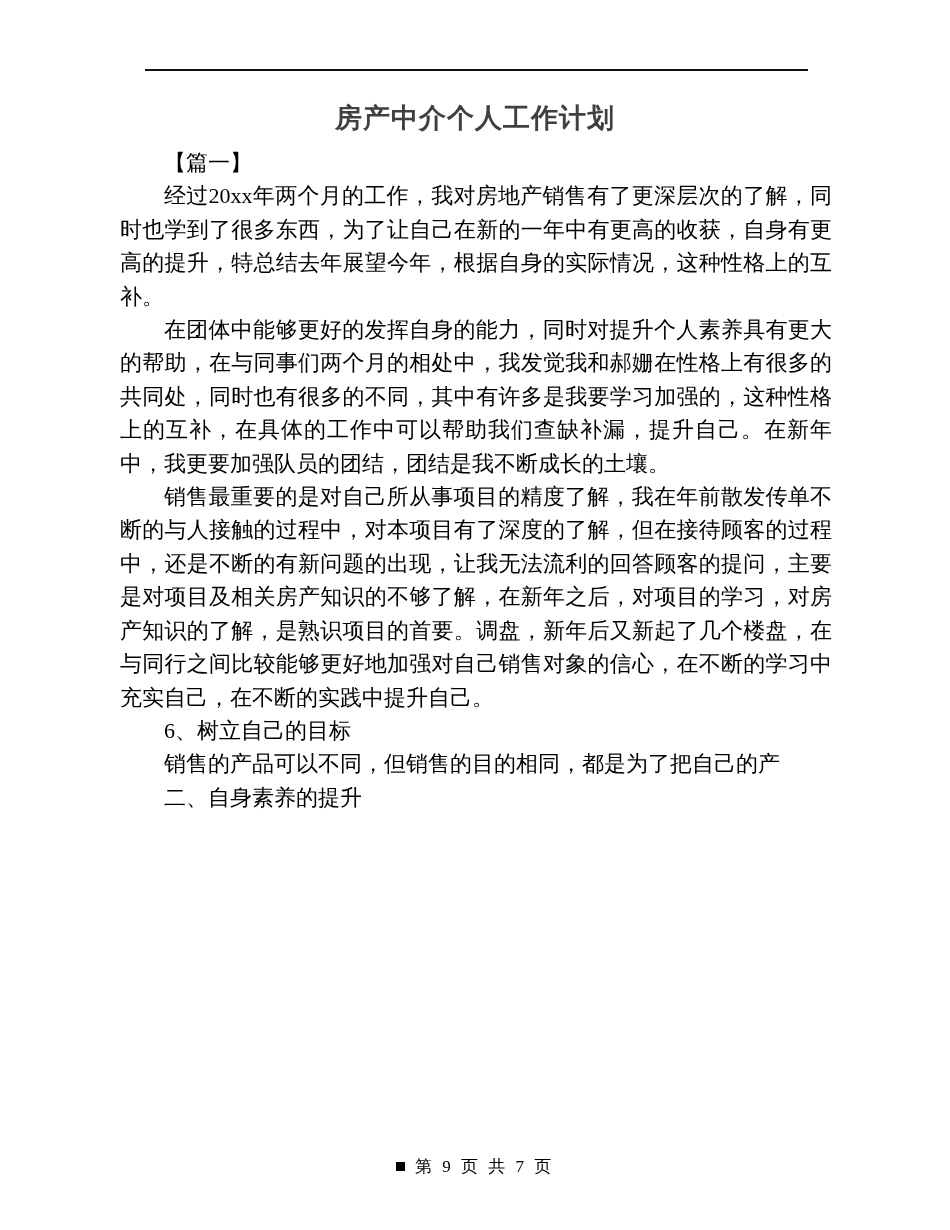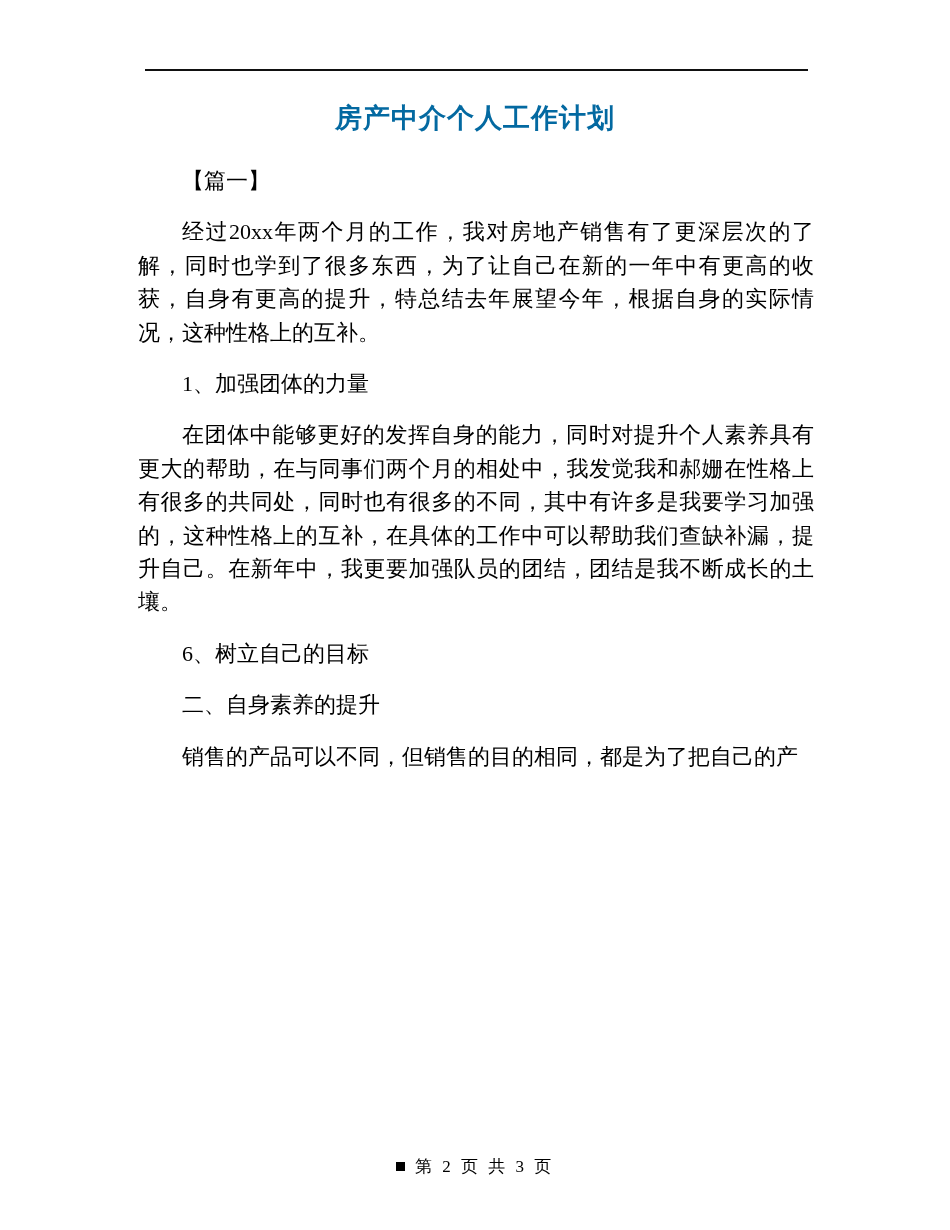--- a/index.html
+++ b/index.html
@@ -25,36 +25,36 @@
     border-top: 2px solid #111111;
   }
   .doc-title {
     position: absolute;
     top: 100px;
     left: 0;
     width: 100%;
     text-align: center;
     font-size: 27px;
     font-weight: bold;
-    color: #0369a1;
+    color: #404040;
     letter-spacing: 1px;
   }
   .content {
     position: absolute;
     top: 146px;
     left: 120px;
     width: 712px;
     font-size: 22px;
     line-height: 33.4px;
     text-align: justify;
     text-justify: inter-ideograph;
   }
   .content p.para {
     text-indent: 2em;
-    margin: 18px;
+    margin: 0;
   }
   .footer {
     position: absolute;
     top: 1155px;
     left: 0;
     width: 100%;
     text-align: center;
     font-size: 17px;
     letter-spacing: 3px;
     color: #000000;
@@ -73,24 +73,24 @@
 
 <div class="page">
 
   <div class="header-rule"></div>
 
   <h1 class="doc-title">房产中介个人工作计划</h1>
 
   <div class="content">
     <p class="para">【篇一】</p>
     <p class="para">经过20xx年两个月的工作，我对房地产销售有了更深层次的了解，同时也学到了很多东西，为了让自己在新的一年中有更高的收获，自身有更高的提升，特总结去年展望今年，根据自身的实际情况，这种性格上的互补。</p>
-    <p class="para">1、加强团体的力量</p>
     <p class="para">在团体中能够更好的发挥自身的能力，同时对提升个人素养具有更大的帮助，在与同事们两个月的相处中，我发觉我和郝姗在性格上有很多的共同处，同时也有很多的不同，其中有许多是我要学习加强的，这种性格上的互补，在具体的工作中可以帮助我们查缺补漏，提升自己。在新年中，我更要加强队员的团结，团结是我不断成长的土壤。</p>
+    <p class="para">销售最重要的是对自己所从事项目的精度了解，我在年前散发传单不断的与人接触的过程中，对本项目有了深度的了解，但在接待顾客的过程中，还是不断的有新问题的出现，让我无法流利的回答顾客的提问，主要是对项目及相关房产知识的不够了解，在新年之后，对项目的学习，对房产知识的了解，是熟识项目的首要。调盘，新年后又新起了几个楼盘，在与同行之间比较能够更好地加强对自己销售对象的信心，在不断的学习中充实自己，在不断的实践中提升自己。</p>
     <p class="para">6、树立自己的目标</p>
+    <p class="para">销售的产品可以不同，但销售的目的相同，都是为了把自己的产</p>
     <p class="para">二、自身素养的提升</p>
-    <p class="para">销售的产品可以不同，但销售的目的相同，都是为了把自己的产</p>
   </div>
 
   <div class="footer">
-    <span class="square-icon"></span><span>第 2 页 共 3 页</span>
+    <span class="square-icon"></span><span>第 9 页 共 7 页</span>
   </div>
 
 </div>
 
 </body></html>

